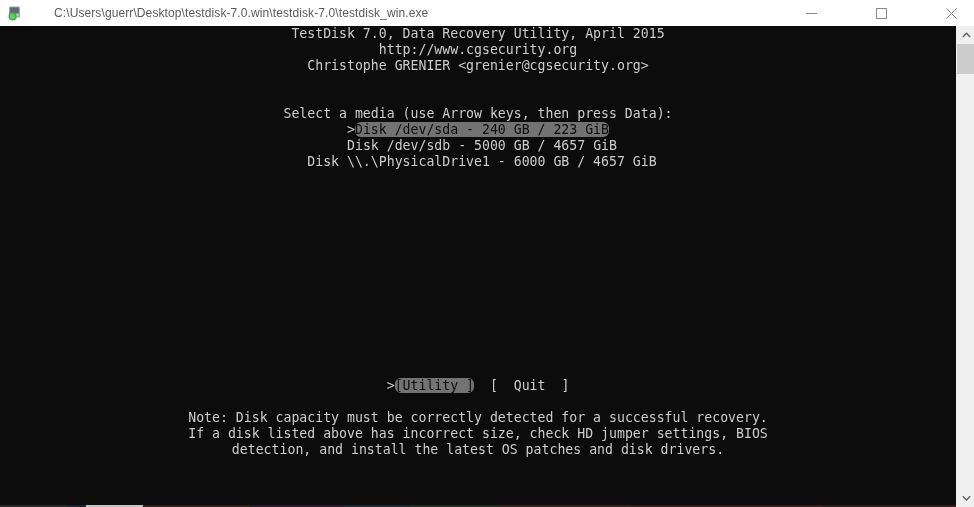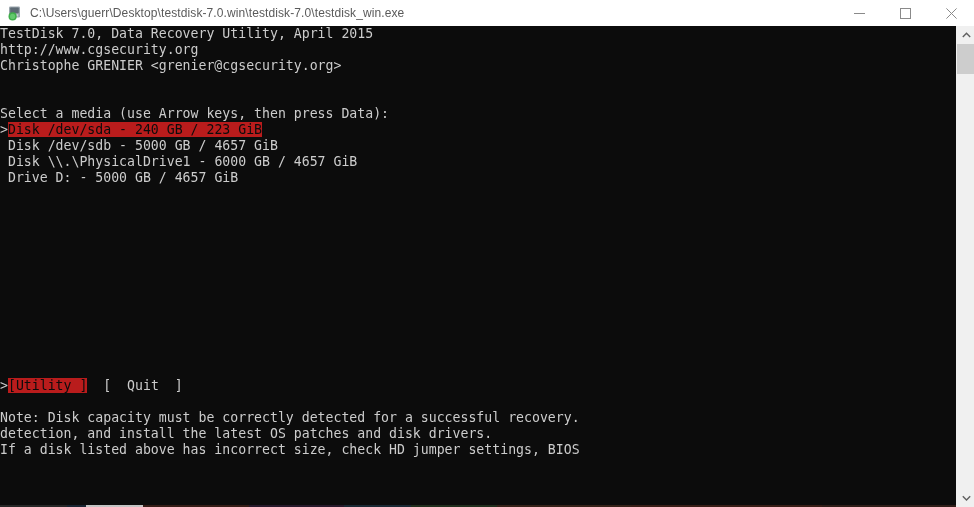--- a/index.html
+++ b/index.html
@@ -26,20 +26,21 @@
   
   #titlebar {
     position: absolute;
     left: 0; top: 0;
     width: 974px;
     height: 26px;
     background: #ffffff;
     display: flex;
     align-items: center;
     box-sizing: border-box;
+    gap: 24px;
   }
   #title-icon {
     width: 16px;
     height: 16px;
     margin-left: 7px;
     margin-right: 7px;
     flex: none;
     position: relative;
   }
   #title-text {
@@ -63,41 +64,43 @@
 
   
   #terminal {
     position: absolute;
     left: 0;
     top: 26px;
     width: 956px;
     height: 481px;
     background: #0c0c0c;
     overflow: hidden;
+    text-align: center;
   }
   #console-lines {
     position: absolute;
     left: 0;
     top: 0;
     width: 956px;
   }
   .cline {
     height: 16px;
     line-height: 16px;
     font-family: "DejaVu Sans Mono", "Liberation Mono", monospace;
     font-size: 13.2px;
     color: #cccccc;
     white-space: pre;
     letter-spacing: 0px;
     padding: 0;
     margin: 0;
   }
   .cline .hl {
-    background: #b91c1c;
+    background: #737373;
     color: #0c0c0c;
+    border-radius: 6px;
   }
 
   
   #scrollbar {
     position: absolute;
     right: 0;
     top: 26px;
     width: 18px;
     height: 481px;
     background: #f0f0f0;
@@ -200,42 +203,42 @@
       <div class="cline">http://www.cgsecurity.org</div>
       <div class="cline">Christophe GRENIER &lt;grenier@cgsecurity.org&gt;</div>
       <div class="cline"></div>
       <div class="cline"></div>
 
       <div class="cline">Select a media (use Arrow keys, then press Data):</div>
 
       <div class="cline"><span>&gt;</span><span class="hl">Disk /dev/sda - 240 GB / 223 GiB</span></div>
       <div class="cline"><span> </span><span>Disk /dev/sdb - 5000 GB / 4657 GiB</span></div>
       <div class="cline"><span> </span><span>Disk \\.\PhysicalDrive1 - 6000 GB / 4657 GiB</span></div>
-      <div class="cline"><span> </span><span>Drive D: - 5000 GB / 4657 GiB</span></div>
+      <div class="cline"><span> </span></div>
 
       <div class="cline">&nbsp;</div>
       <div class="cline">&nbsp;</div>
       <div class="cline">&nbsp;</div>
       <div class="cline">&nbsp;</div>
       <div class="cline">&nbsp;</div>
       <div class="cline">&nbsp;</div>
       <div class="cline">&nbsp;</div>
       <div class="cline">&nbsp;</div>
       <div class="cline">&nbsp;</div>
       <div class="cline">&nbsp;</div>
       <div class="cline">&nbsp;</div>
       <div class="cline">&nbsp;</div>
 
       <div class="cline"><span>&gt;</span><span class="hl">[Utility ]</span><span>  </span><span>[  Quit  ]</span></div>
 
       <div class="cline">&nbsp;</div>
 
       <div class="cline">Note: Disk capacity must be correctly detected for a successful recovery.</div>
+      <div class="cline">If a disk listed above has incorrect size, check HD jumper settings, BIOS</div>
       <div class="cline">detection, and install the latest OS patches and disk drivers.</div>
-      <div class="cline">If a disk listed above has incorrect size, check HD jumper settings, BIOS</div>
 
     </div>
 
     <div id="bottom-strip"></div>
   </div>
 
   <div id="scrollbar">
     <div class="sb-arrow" id="sb-up">
       <svg width="9" height="6" viewBox="0 0 9 6">
         <polyline points="0.8,5 4.5,1.2 8.2,5" fill="none" stroke="#606060" stroke-width="1.4"></polyline>

